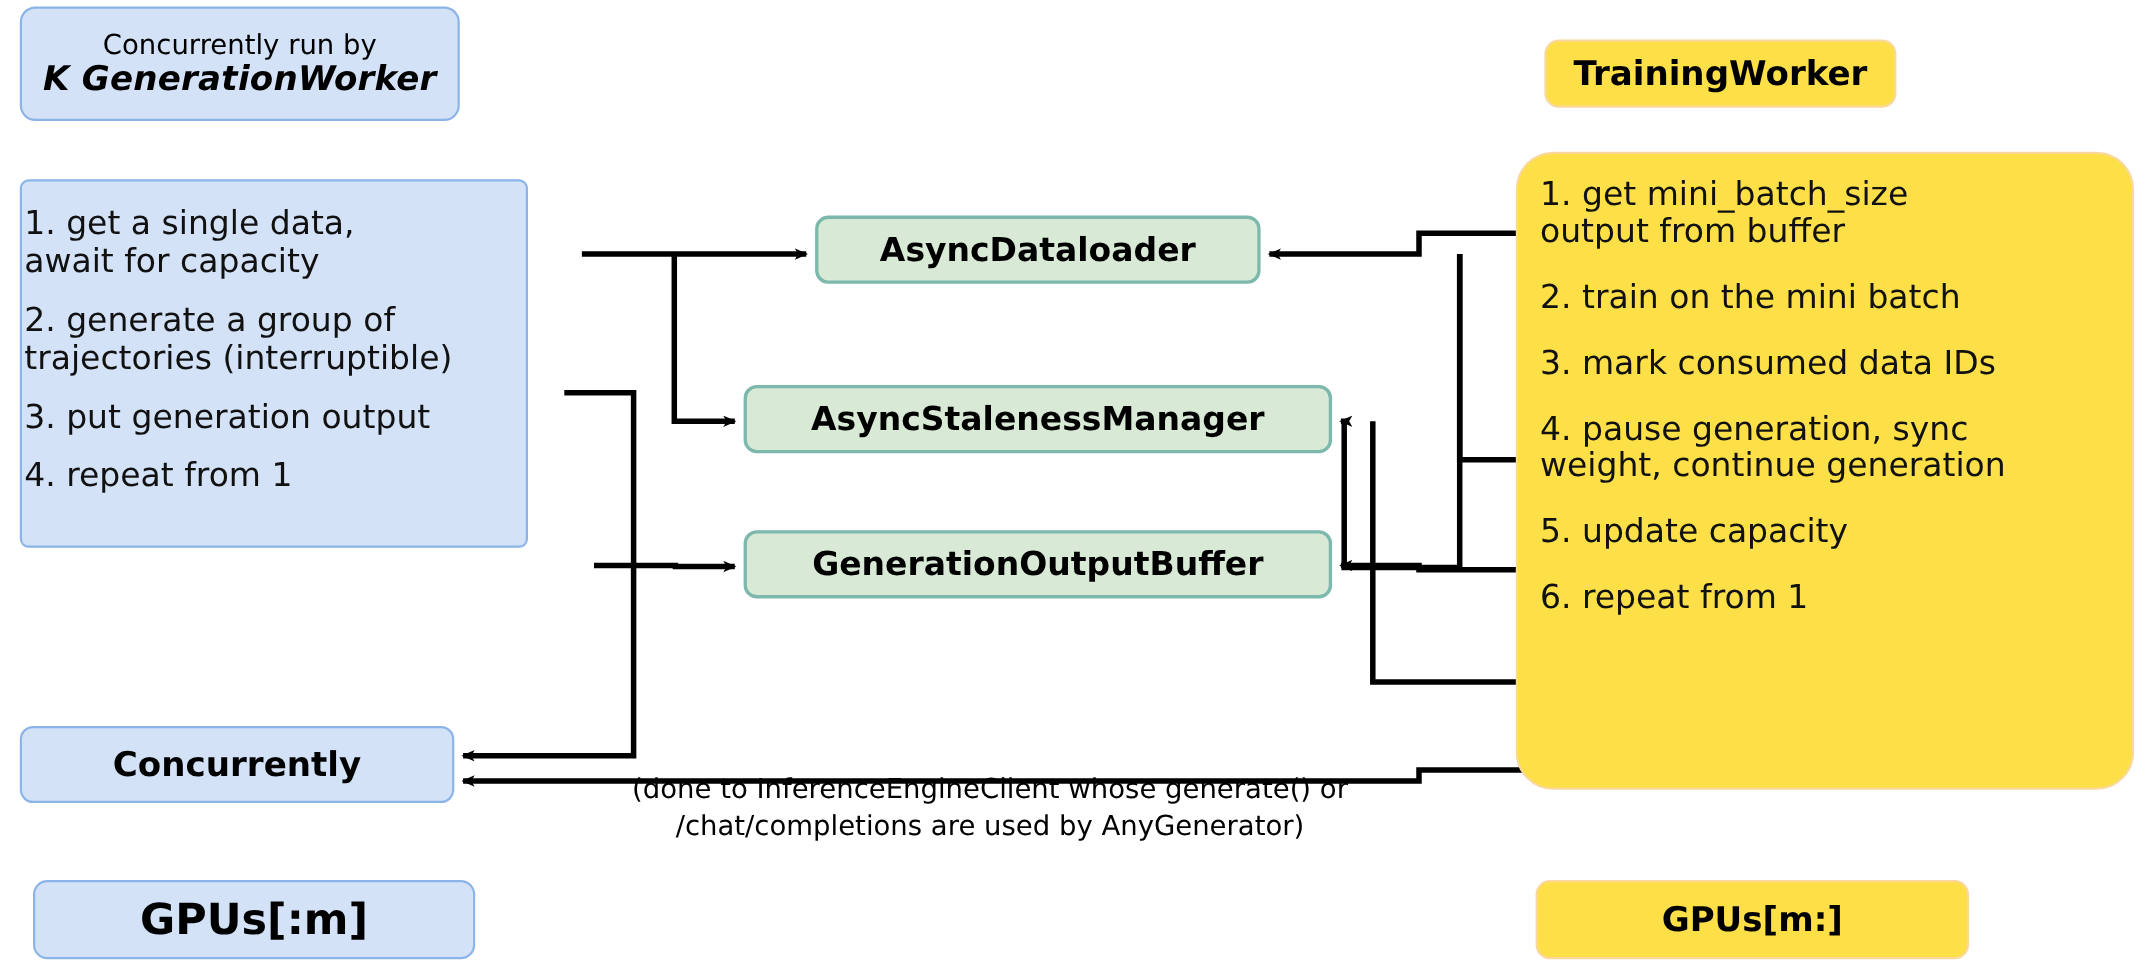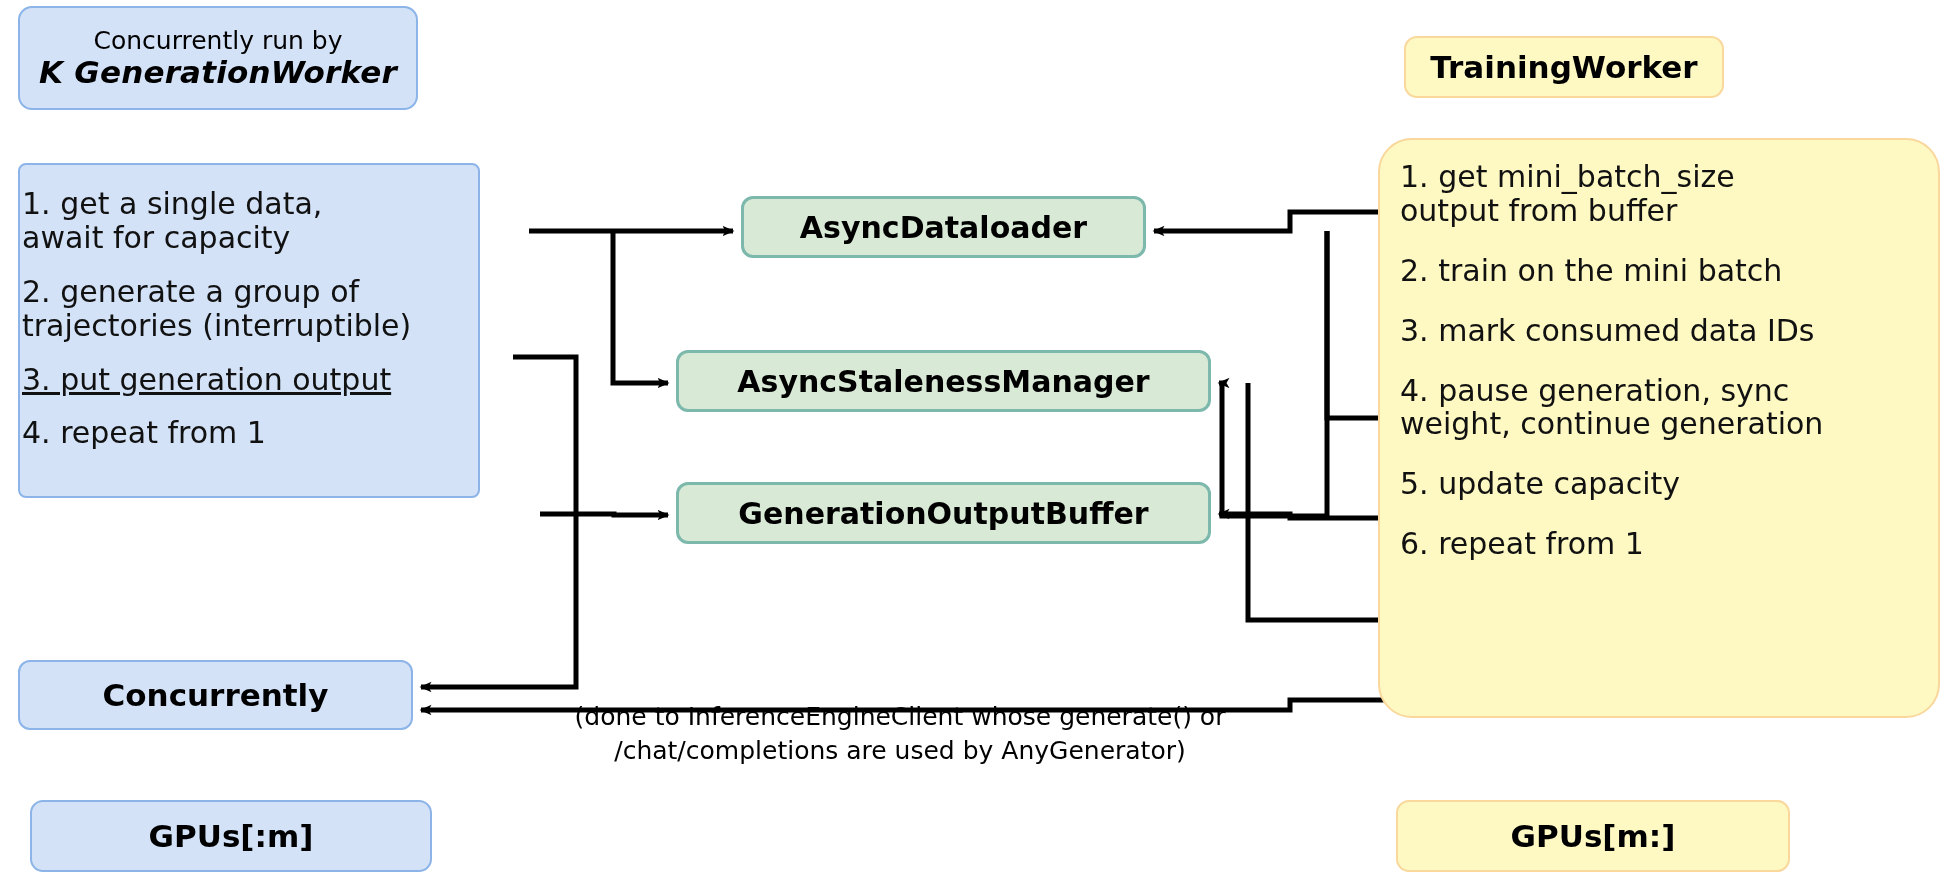--- a/index.html
+++ b/index.html
@@ -31,21 +31,21 @@
     color:#000000;
   }
 
   
   .blue-fill{
     background:#d3e2f7;
     border:2px solid #8cb4e8;
   }
   
   .orange-fill{
-    background:#fef9c3;
+    background:#fde047;
     border:2px solid #fad79b;
   }
   
   .green-fill{
     background:#d8e9d6;
     border:3px solid #7cb8ab;
   }
 
   .hdr-blue{
     left:18px; top:6px; width:400px; height:104px;
@@ -95,21 +95,21 @@
   .g3{ left:676px; top:482px; width:535px; height:62px; }
 
   .anygen{
     left:18px; top:660px; width:395px; height:70px;
     border-radius:12px;
     font-size:31px; font-weight:700;
   }
   .gpu-left{
     left:30px; top:800px; width:402px; height:72px;
     border-radius:13px;
-    font-size:31px; font-weight:700;
+    font-size:39px; font-weight:700;
   }
   .gpu-right{
     left:1396px; top:800px; width:394px; height:72px;
     border-radius:13px;
     font-size:31px; font-weight:700;
   }
 
   .caption{
     position:absolute;
     left:500px; top:700px;
@@ -163,21 +163,21 @@
   <div class="node blue-fill hdr-blue">
     <span class="l1">Concurrently run by</span>
     <span class="l2">K GenerationWorker</span>
   </div>
 
   <div class="node blue-fill panel-blue">
     <p class="step" style="white-space:pre-line;">1. get a single data,
 await for capacity</p>
     <p class="step" style="white-space:pre-line;">2. generate a group of
 trajectories (interruptible)</p>
-    <p class="step" style="white-space:pre-line;text-decoration:underline;">3. put generation output</p>
+    <p class="step" style="white-space:pre-line;">3. put generation output</p>
     <p class="step" style="white-space:pre-line;">4. repeat from 1</p>
   </div>
 
   <div class="node blue-fill anygen">
     <span>Concurrently</span>
   </div>
 
   <div class="node blue-fill gpu-left">
     <span>GPUs[:m]</span>
   </div>

